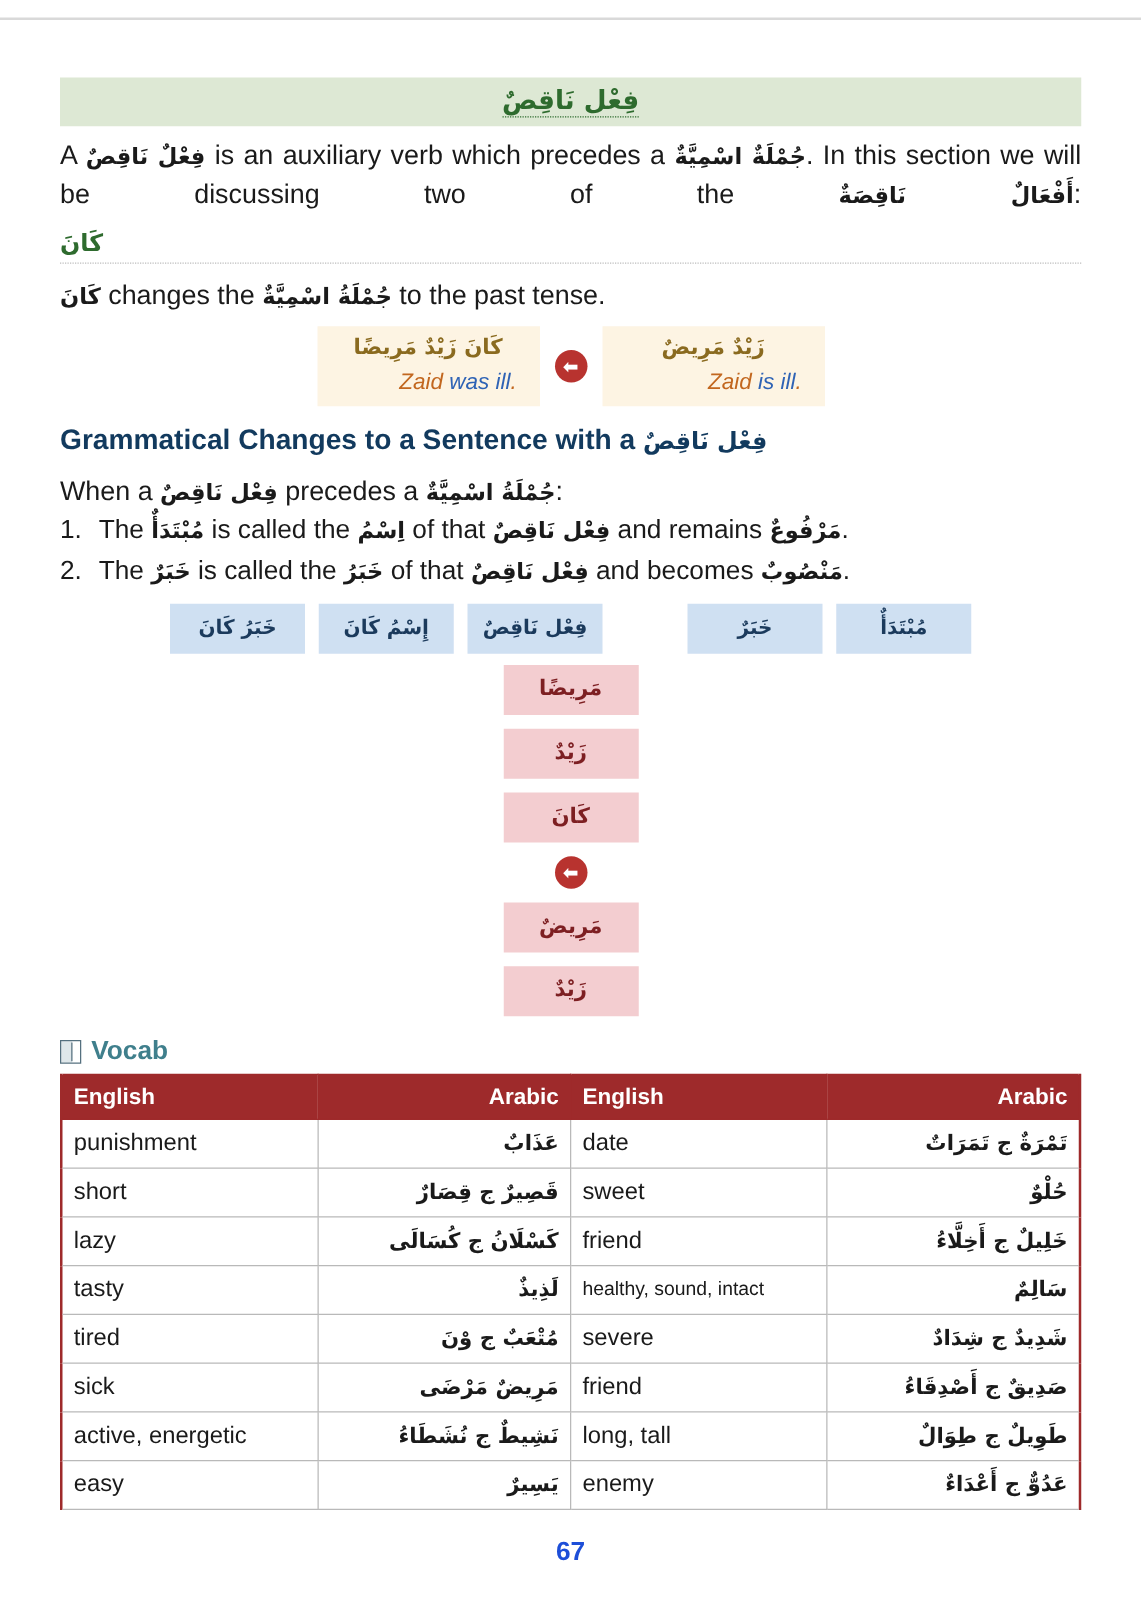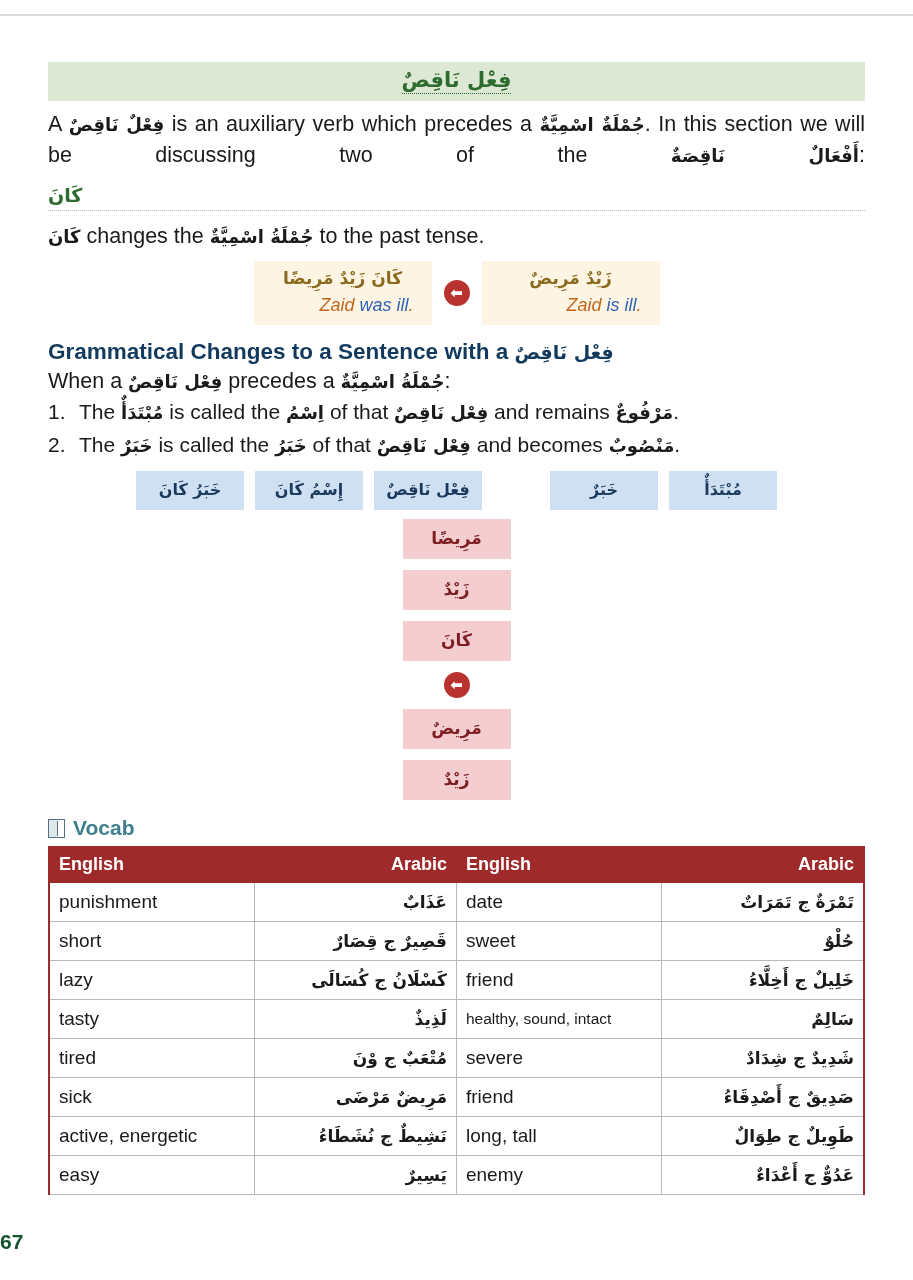--- a/index.html
+++ b/index.html
@@ -126,21 +126,21 @@
   }
 
   
   .gc-title {
     font-size: 22.5px;
     font-weight: bold;
     color: #123a5e;
     margin-top: 14px;
   }
   .gc-title .ar { font-size: 19px; color: #123a5e; }
-  .gc-lead { font-size: 21.5px; margin-top: 4px; }
+  .gc-lead { font-size: 21.5px; margin-top: 16px; }
   .gc-lead .ar { font-size: 18px; }
   .gc-list { margin: 2px 0 0 0; padding: 0; list-style: none; }
   .gc-list li { font-size: 21px; line-height: 1.55; }
   .gc-list li .num { margin-right: 8px; }
   .gc-list li .ar { font-size: 18px; }
 
   
   .diagram { margin-top: 10px; }
   .chip-row {
     display: flex;
@@ -218,23 +218,24 @@
   table.vocab col.c1 { width: 25.2%; }
   table.vocab col.c2 { width: 24.8%; }
   table.vocab col.c3 { width: 25.2%; }
   table.vocab col.c4 { width: 24.8%; }
   .thick-left { border-left: 2px solid #9e2a2b !important; }
   .thick-right { border-right: 2px solid #9e2a2b !important; }
   .page-num {
     position: absolute;
     bottom: 26px;
     left: 0; right: 0;
+    text-align: center;
     font-size: 21px;
     font-weight: bold;
-    color: #14532d;
+    color: #1d4ed8;
   }
 </style>
 </head>
 <body>
 
 <div class="page">
   <div class="top-rule"></div>
 
   <div class="content">
 

